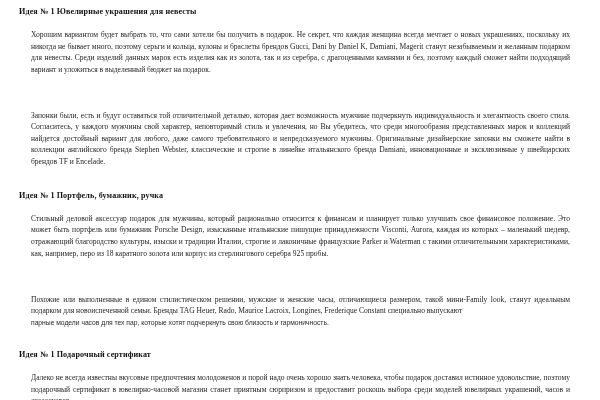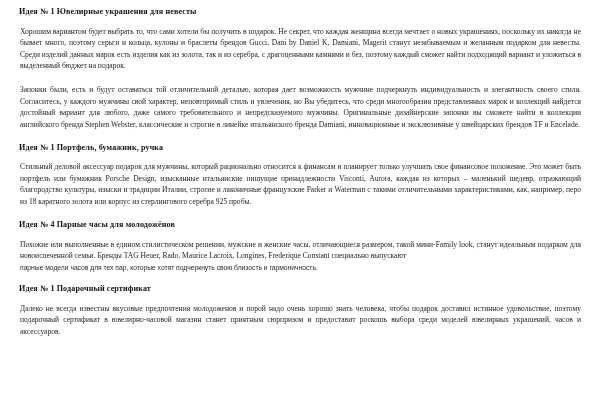--- a/index.html
+++ b/index.html
@@ -34,21 +34,21 @@
     text-align: left;
     white-space: nowrap;
   }
   .para {
     font-family: "Liberation Serif", serif;
     font-size: 7.55px;
     line-height: 11.55px;
     text-align: justify;
     text-justify: inter-word;
     color: #1d1d1d;
-    margin: 1px;
+    margin: 12px;
     hyphens: none;
   }
   .para.sans-tail {
     
   }
   .sans-line {
     display: block;
     font-family: "Liberation Sans", sans-serif;
     font-size: 6.75px;
     line-height: 11.55px;
@@ -83,21 +83,20 @@
   <div class="gap-after-para"></div>
 
   <div class="section">
     <p class="heading">Идея № 1 Портфель, бумажник, ручка</p>
     <p class="para">Стильный деловой аксессуар подарок для мужчины, который рационально относится к финансам и планирует только улучшать свое финансовое положение. Это может быть портфель или бумажник Porsche Design, изысканные итальянские пишущие принадлежности Visconti, Aurora, каждая из которых – маленький шедевр, отражающий благородство культуры, изыски и традиции Италии, строгие и лаконичные французские Parker и Waterman с такими отличительными характеристиками, как, например, перо из 18 каратного золота или корпус из стерлингового серебра 925 пробы.</p>
   </div>
 
   <div class="gap-after-para"></div>
 
   <div class="section">
-    <p class="heading">Идея № 4 Парные часы для молодожёнов</p>
     <p class="para sans-tail"><span>Похожие или выполненные в едином стилистическом решении, мужские и женские часы, отличающиеся размером, такой мини-Family look, станут идеальным подарком для новоиспеченной семьи. Бренды TAG Heuer, Rado, Maurice Lacroix, Longines, Frederique Constant специально выпускают</span><span class="sans-line">парные модели часов для тех пар, которые хотят подчеркнуть свою близость и гармоничность.</span></p>
   </div>
 
   <div class="gap-small"></div>
 
   <div class="section">
     <p class="heading">Идея № 1 Подарочный сертификат</p>
     <p class="para">Далеко не всегда известны вкусовые предпочтения молодоженов и порой надо очень хорошо знать человека, чтобы подарок доставил истинное удовольствие, поэтому подарочный сертификат в ювелирно-часовой магазин станет приятным сюрпризом и предоставит роскошь выбора среди моделей ювелирных украшений, часов и аксессуаров.</p>
   </div>
 

